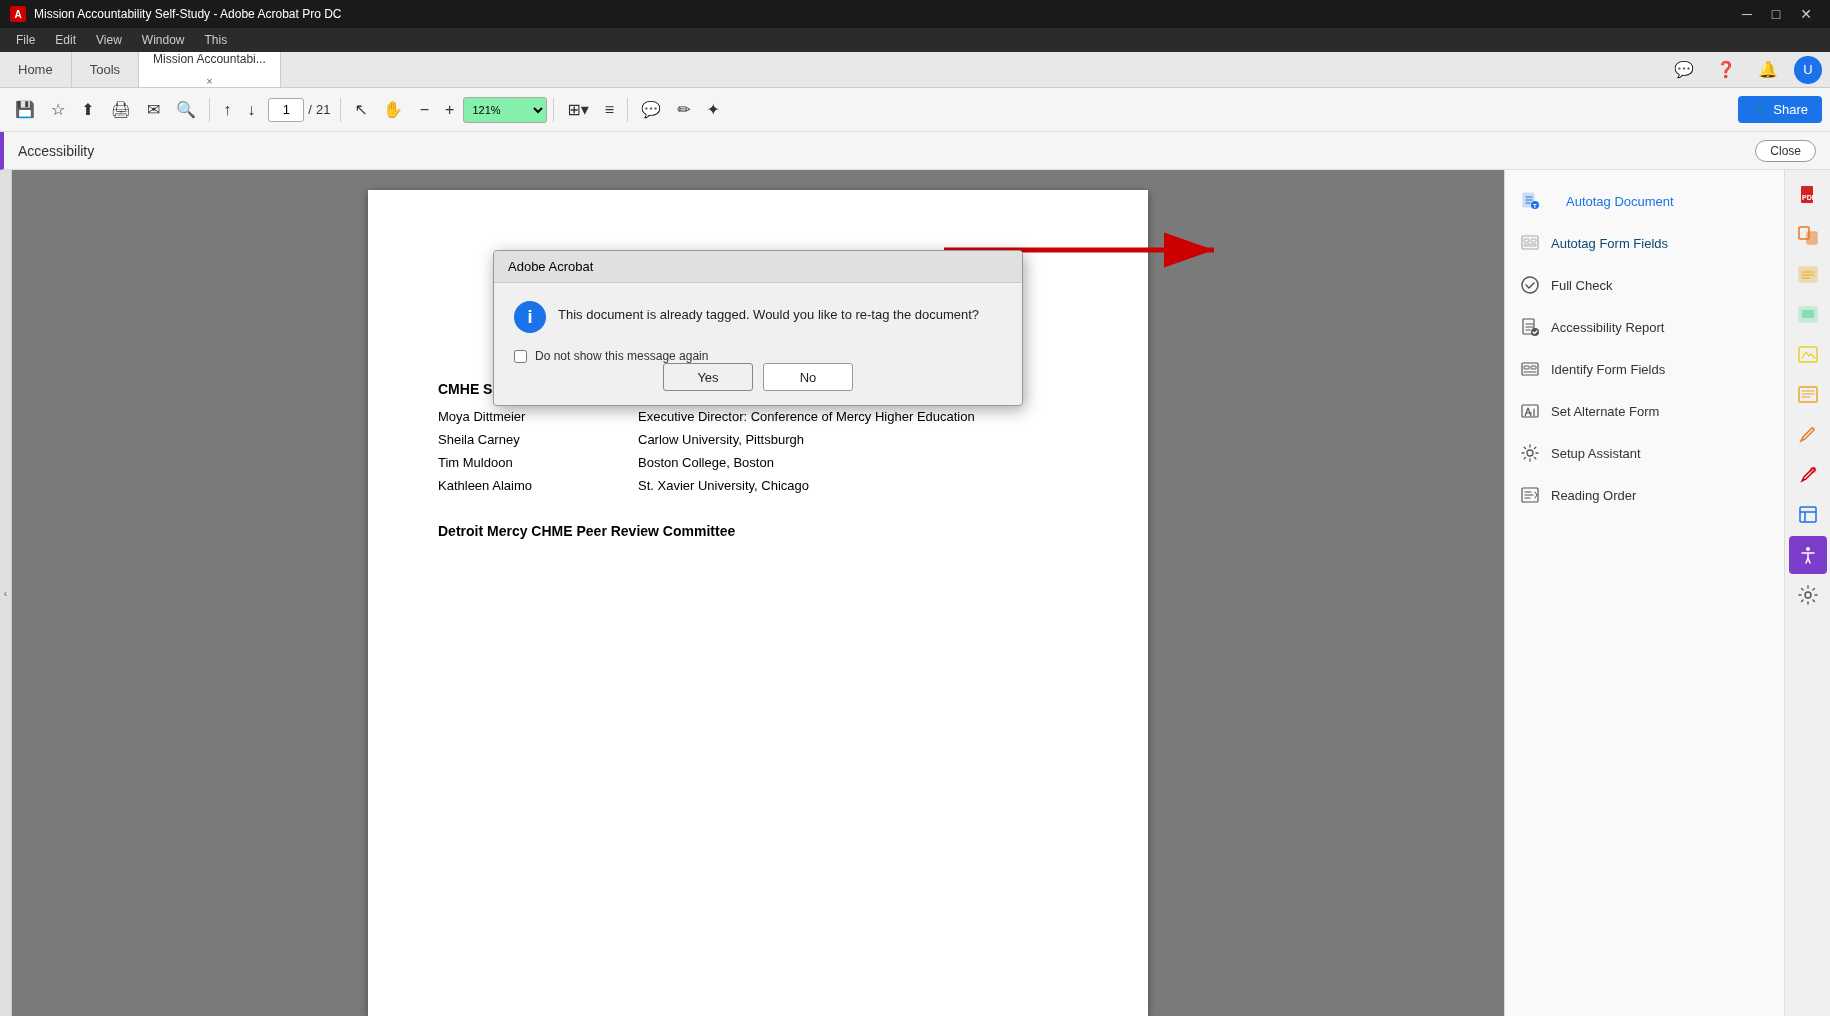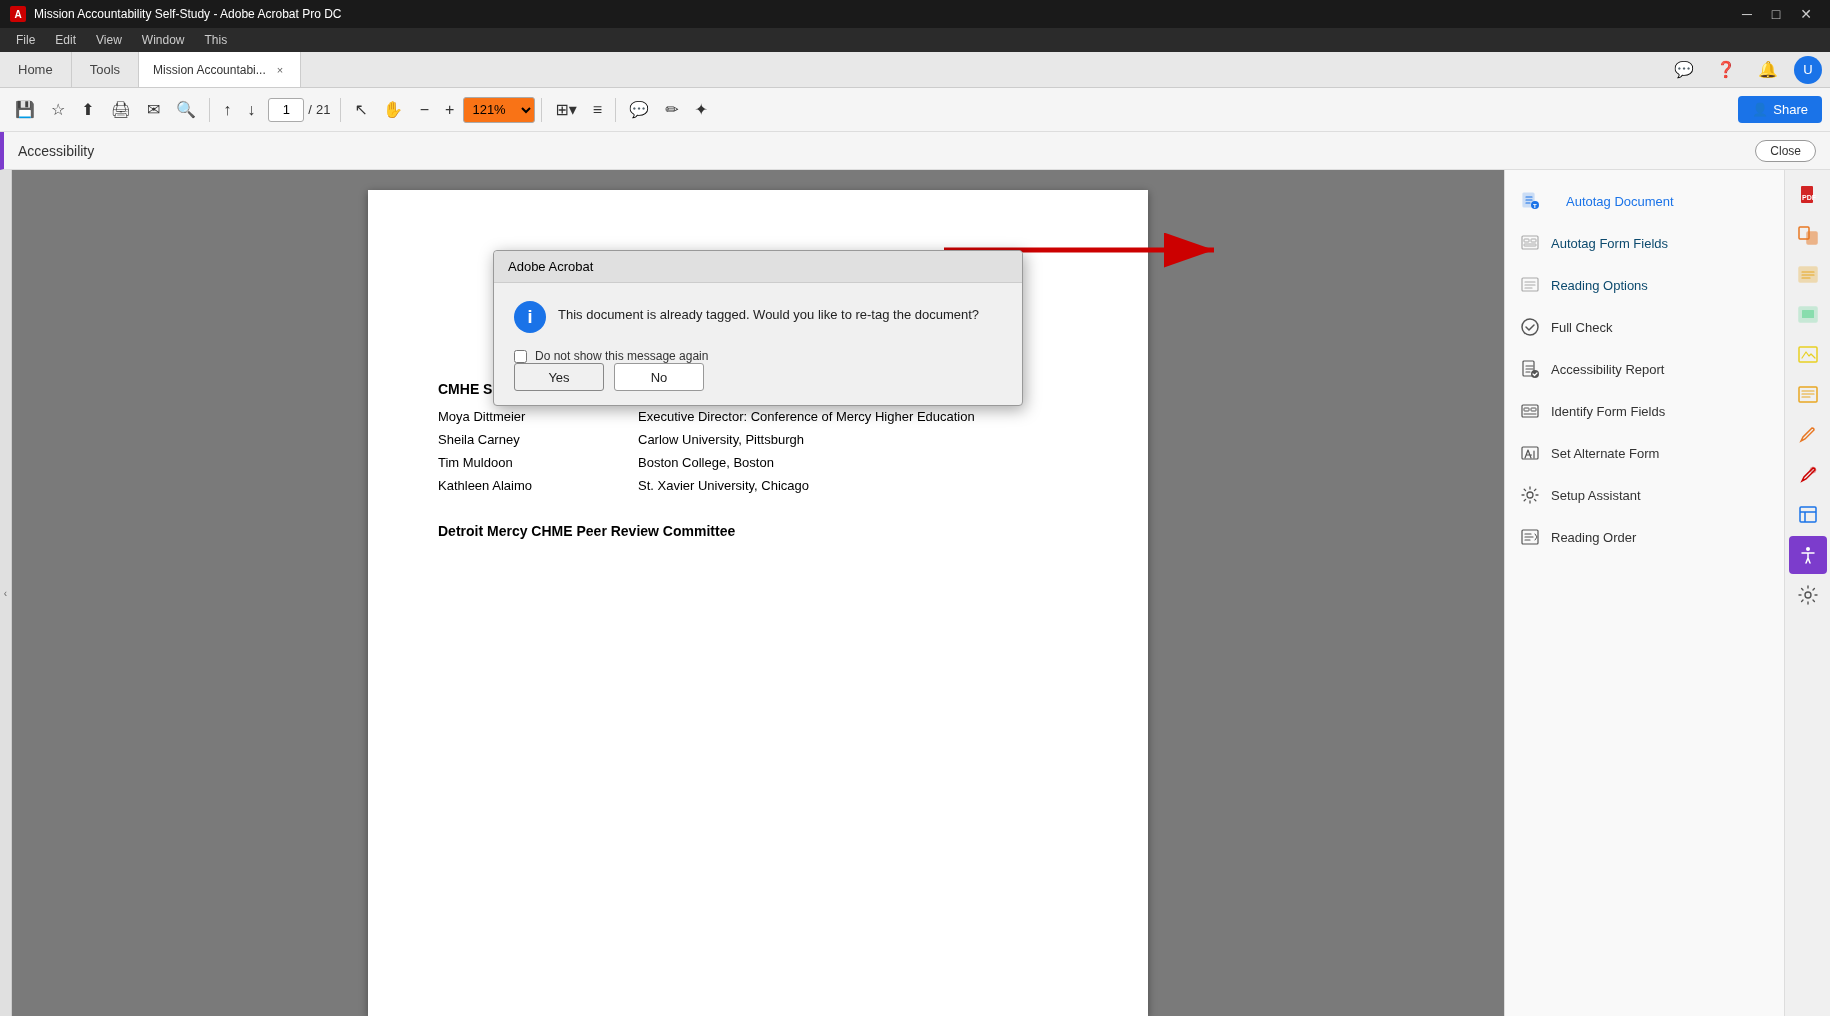--- a/index.html
+++ b/index.html
@@ -54,20 +54,21 @@
     .tab-doc {
       background: white;
       padding: 0 14px;
       display: flex;
       align-items: center;
       font-size: 12px;
       color: #333;
       border-right: 1px solid #ccc;
       gap: 8px;
       cursor: pointer;
+      flex-direction: column;
     }
     .tab-close-btn { font-size: 11px; color: #666; cursor: pointer; background: none; border: none; padding: 1px 3px; }
     .tab-bar-right { margin-left: auto; display: flex; align-items: center; padding-right: 8px; gap: 10px; }
     .tab-icon-btn { background: none; border: none; cursor: pointer; color: #555; font-size: 16px; padding: 2px 6px; }
 
     
     .toolbar {
       background: #f5f5f5;
       border-bottom: 1px solid #ddd;
       height: 44px;
@@ -102,25 +103,25 @@
       height: 24px;
       border: 1px solid #aaa;
       text-align: center;
       font-size: 13px;
       border-radius: 3px;
     }
     .zoom-select {
       height: 26px;
       border: 1px solid #aaa;
       border-radius: 3px;
-      font-size: 13px;
+      font-size: 11px;
       padding: 0 4px;
-      background: #f97316;
-      cursor: pointer;
-      width: 72px;
+      background: #86efac;
+      cursor: pointer;
+      width: 84px;
     }
     .share-btn {
       background: #1a73e8;
       color: white;
       border: none;
       border-radius: 4px;
       padding: 6px 14px;
       font-size: 13px;
       cursor: pointer;
       margin-left: auto;
@@ -320,21 +321,21 @@
       display: flex;
       align-items: center;
       gap: 8px;
       margin-bottom: 0;
       font-size: 12px;
       color: #333;
     }
     .dialog-checkbox { width: 13px; height: 13px; cursor: pointer; }
     .dialog-buttons {
       display: flex;
-      justify-content: flex-start;
+      justify-content: center;
       gap: 10px;
     }
     .dialog-btn {
       width: 90px;
       height: 28px;
       border: 1px solid #999;
       background: white;
       border-radius: 3px;
       font-size: 13px;
       cursor: pointer;
@@ -525,29 +526,20 @@
       <div class="panel-icon">
         <svg width="20" height="20" viewBox="0 0 20 20" fill="none">
           <rect x="2" y="3" width="16" height="13" rx="1" stroke="#aaa" stroke-width="1.2" fill="none"></rect>
           <rect x="4" y="6" width="5" height="3" rx="0.5" stroke="#aaa" stroke-width="1" fill="none"></rect>
           <rect x="11" y="6" width="5" height="3" rx="0.5" stroke="#aaa" stroke-width="1" fill="none"></rect>
           <rect x="4" y="11" width="12" height="2" rx="0.5" stroke="#aaa" stroke-width="1" fill="none"></rect>
         </svg>
       </div>
       <span class="panel-item-label">Autotag Form Fields</span>
     </div>
-    <div class="panel-item disabled">
-      <div class="panel-icon">
-        <svg width="20" height="20" viewBox="0 0 20 20" fill="none">
-          <rect x="2" y="3" width="16" height="13" rx="1" stroke="#aaa" stroke-width="1.2" fill="none"></rect>
-          <path d="M5 7h10M5 10h10M5 13h7" stroke="#aaa" stroke-width="1.2" stroke-linecap="round"></path>
-        </svg>
-      </div>
-      <span class="panel-item-label">Reading Options</span>
-    </div>
     <div class="panel-item">
       <div class="panel-icon">
         <svg width="20" height="20" viewBox="0 0 20 20" fill="none">
           <circle cx="10" cy="10" r="8" stroke="#555" stroke-width="1.5" fill="none"></circle>
           <path d="M6 10l3 3 5-5" stroke="#555" stroke-width="1.5" stroke-linecap="round" stroke-linejoin="round"></path>
         </svg>
       </div>
       <span class="panel-item-label">Full Check</span>
     </div>
     <div class="panel-item">

